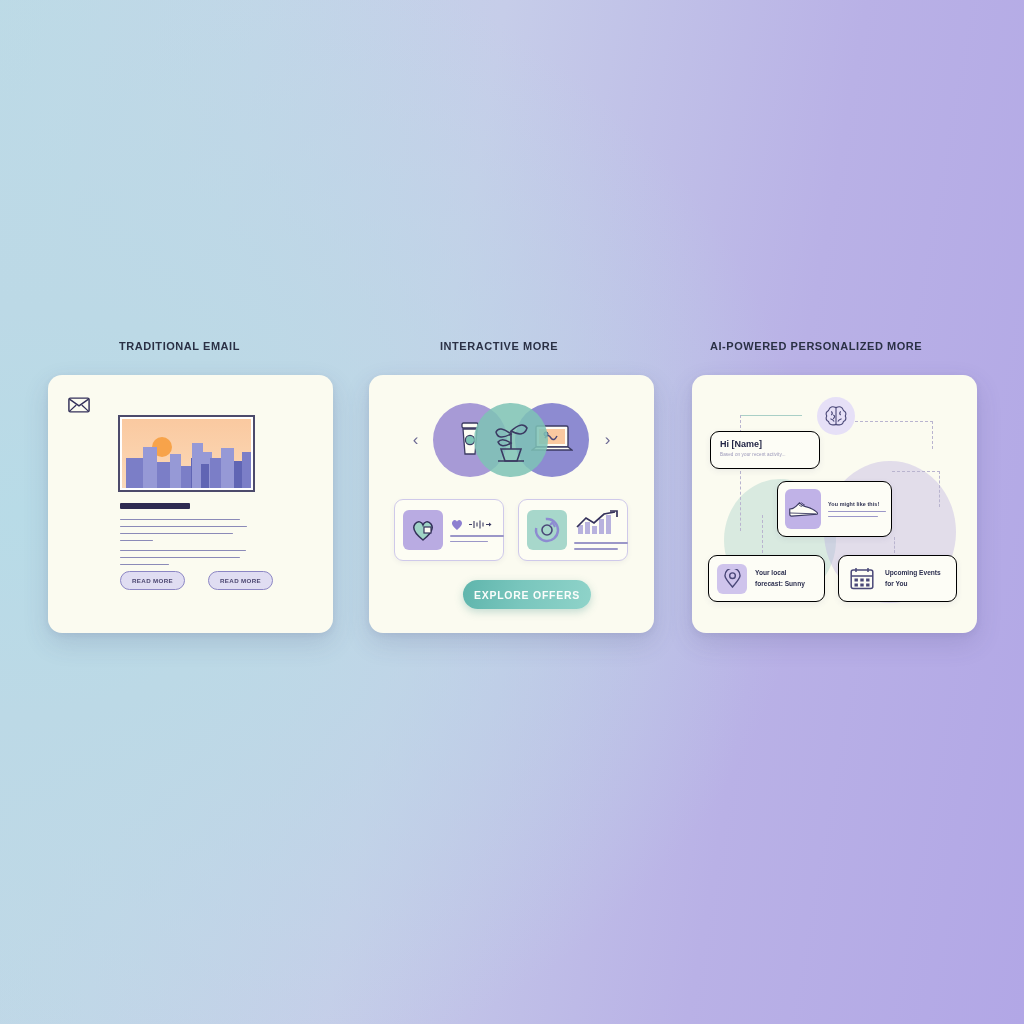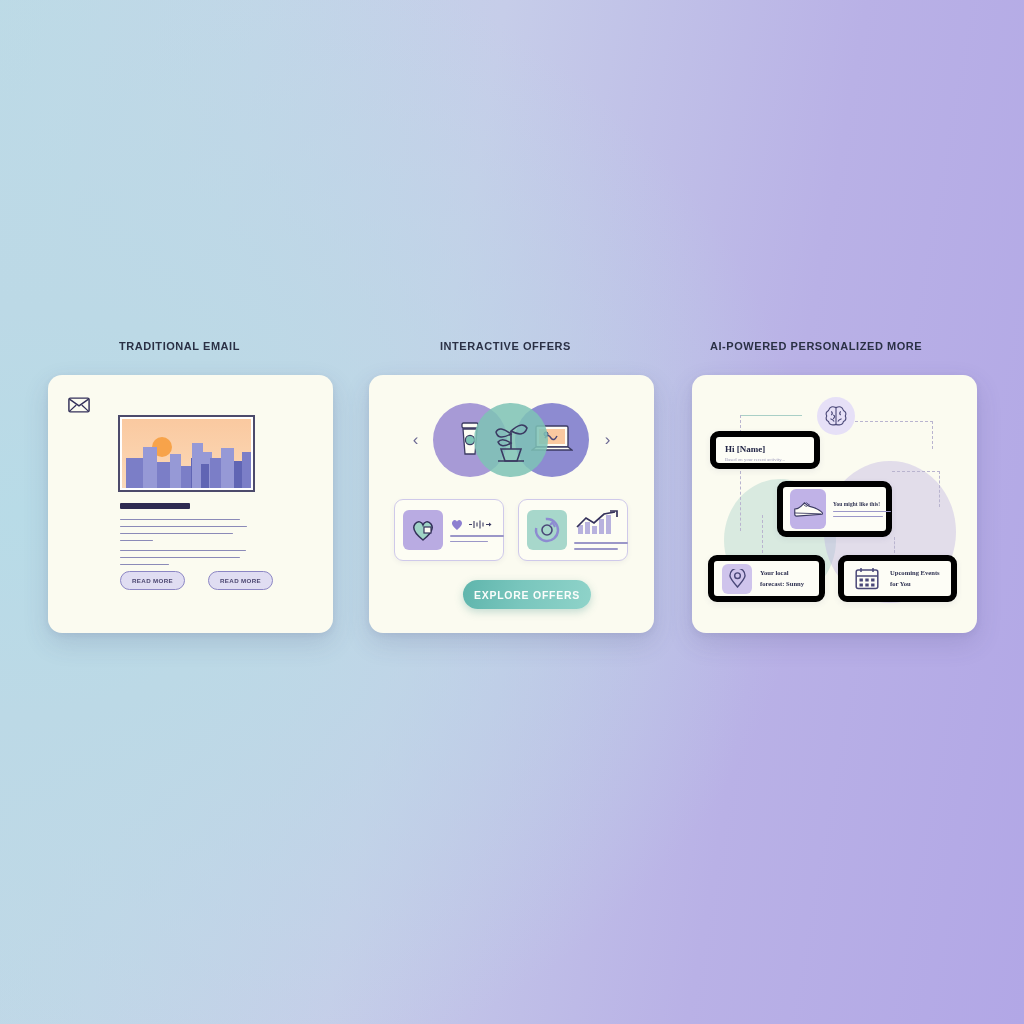--- a/index.html
+++ b/index.html
@@ -144,23 +144,22 @@
   .blob.pur  { left: 132px; top: 86px;  width: 132px; height: 142px; background: rgba(190,178,226,.42); }
 
   .brain {
     position: absolute; left: 125px; top: 22px;
     width: 38px; height: 38px; border-radius: 50%;
     background: #e6e0f7; display: flex; align-items: center; justify-content: center;
   }
 
   .ncard {
     position: absolute; background: #fdfdf6;
-    border: 6px solid #000000; border-radius: 9px;
+    border: 1px solid #000000; border-radius: 9px;
     box-shadow: 0 2px 6px rgba(80,80,130,.09);
-    font-family: Liberation Serif, serif;
   }
   .ncard.greet { left: 18px; top: 56px; width: 110px; height: 38px; padding: 7px 9px; }
   .greet-title { font-size: 9px; font-weight: 700; color: #232646; }
   .greet-sub { font-size: 4.6px; color: #9a97b8; margin-top: 3px; letter-spacing: .1px; }
 
   .ncard.shoe { left: 85px; top: 106px; width: 115px; height: 56px;
                 display: flex; align-items: center; gap: 7px; padding: 7px; }
   .shoe-thumb { width: 36px; height: 40px; border-radius: 6px; background: #c0b2e7;
                 display: flex; align-items: center; justify-content: center; flex: 0 0 auto; }
   .shoe-meta { flex: 1; }
@@ -227,21 +226,21 @@
         <div class="tline" style="top:189px; width:49px;"></div>
 
         <div class="btn-row">
           <div class="ghost-btn">READ MORE</div>
           <div class="ghost-btn">READ MORE</div>
         </div>
       </div>
     </div>
 
     <div class="col">
-      <div class="col-title">INTERACTIVE OFFERS</div>
+      <div class="col-title">INTERACTIVE MORE</div>
 
       <div class="card card-2">
 
         <div class="carousel">
           <div class="chev l">‹</div>
           <div class="chev r">›</div>
 
           <div class="circ a">
             <svg width="26" height="38" viewBox="0 0 26 38">
               <rect x="5" y="2" width="16" height="5" rx="1.4" fill="#fdfdf4" stroke="#3b3a62" stroke-width="1.3"></rect>

